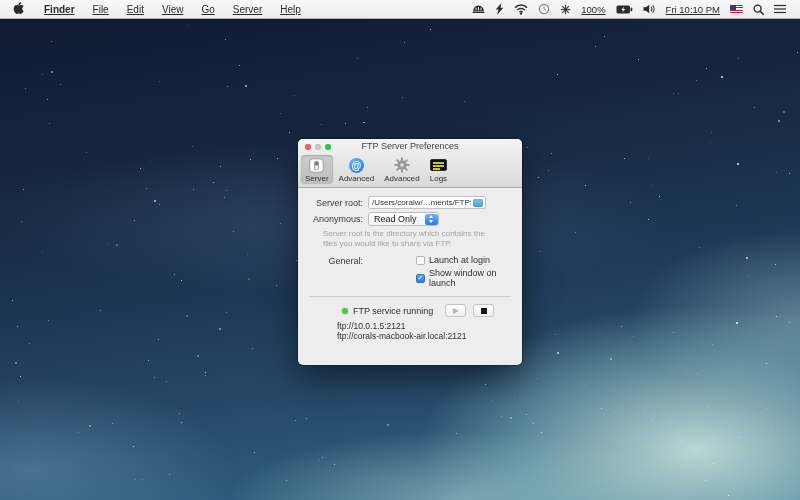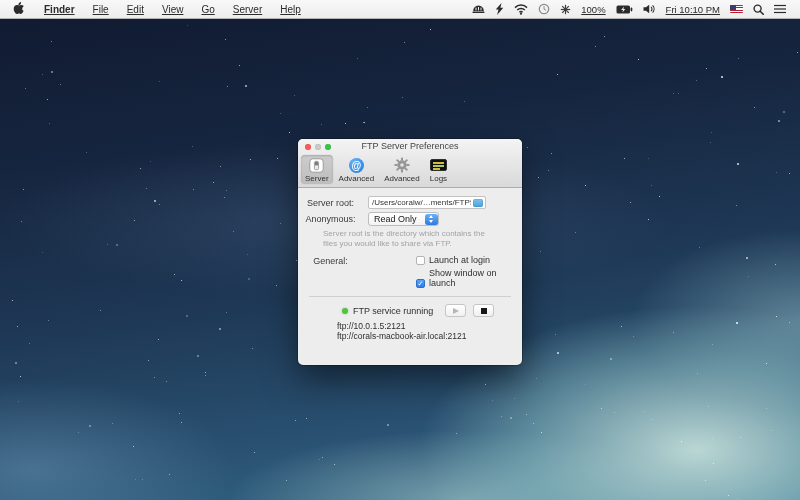--- a/index.html
+++ b/index.html
@@ -60,21 +60,21 @@
   .tool .tlabel { font-size:8px; color:#2f2f2f; margin-top:1px; }
   .at-circle { width:15px; height:15px; border-radius:50%;
     background:radial-gradient(circle at 35% 28%, #66b4f6, #1e77e0);
     color:#fff; font-size:10px; font-weight:bold; display:flex; align-items:center; justify-content:center; }
   .logs-ic { width:17px; height:12px; background:#101010; border:1px solid #2e2e2e; border-radius:2px; position:relative; }
   .logs-ic::before { content:""; position:absolute; left:2px; top:2px; width:11px; height:1.6px; background:#d8b93c; box-shadow:0 3px 0 0 #a8cf55; }
   .logs-ic::after  { content:""; position:absolute; left:2px; top:8px; width:7px;  height:1.6px; background:#d8b93c; }
 
   .content { padding-top:8px; }
   .frow { display:flex; align-items:center; margin-bottom:3px; }
-  .flabel { width:70px; text-align:center; padding-right:5px; color:#3a3a3a; flex:none; }
+  .flabel { width:70px; text-align:right; padding-right:5px; color:#3a3a3a; flex:none; }
 
   .field { position:relative; background:#fff; border:1px solid #c2c2c2; border-radius:2px; height:13px; display:flex; align-items:center; }
   .field input { border:0; outline:0; background:transparent; font-family:"Liberation Sans",sans-serif; font-size:8px; color:#333; width:100%; padding:0 3px; }
   .root-field { width:118px; }
   .root-field input { padding-right:14px; }
   .choose-btn { position:absolute; right:2px; top:2px; width:10px; height:8px; border-radius:2px;
     background:linear-gradient(#7cc3ec,#46a1db); box-shadow:inset 0 0 0 0.5px rgba(0,0,0,0.15); }
   .port-field { width:32px; }
   .hint { margin-left:6px; font-size:8px; color:#8d8d8d; }
 
@@ -82,21 +82,21 @@
     border:1px solid #bdbdbd; border-radius:3px; display:flex; align-items:center; }
   .popup .pval { padding-left:5px; font-size:9px; color:#222; }
   .stepper { position:absolute; right:0.5px; top:0.5px; bottom:0.5px; width:13px; border-radius:2.5px;
     background:linear-gradient(#6db1f8,#2d7be4); display:flex; flex-direction:column; align-items:center; justify-content:center; gap:1.5px; }
   .tri-up   { width:0; height:0; border-left:2.5px solid transparent; border-right:2.5px solid transparent; border-bottom:3px solid #fff; }
   .tri-down { width:0; height:0; border-left:2.5px solid transparent; border-right:2.5px solid transparent; border-top:3px solid #fff; }
 
   .help { margin:3px 0 7px 25px; width:172px; font-size:8px; line-height:9.5px; color:#a3a3a3; }
 
   .opt-col { display:flex; flex-direction:column; gap:3px; }
-  .opt-row { display:flex; align-items:flex-end;padding-left:48px; }
+  .opt-row { display:flex; align-items:center;padding-left:48px; }
   .checkbox { width:9px; height:9px; border-radius:2px; background:#fff; border:1px solid #b4b4b4; flex:none;
     display:flex; align-items:center; justify-content:center; font-size:7px; color:#fff; }
   .checkbox.on { background:linear-gradient(#5ea6f2,#2e7ce6); border-color:#2e6fd0; }
   .checkbox.on::after { content:"\2713"; }
   .opt-label { margin-left:4px; color:#303030; }
   .opts { align-items:flex-start; margin-top:4px; }
   .opts .flabel { padding-top:1px; }
 
   .separator { border-top:1px solid #cfcfcf; margin:8px 11px 7px; }
 

